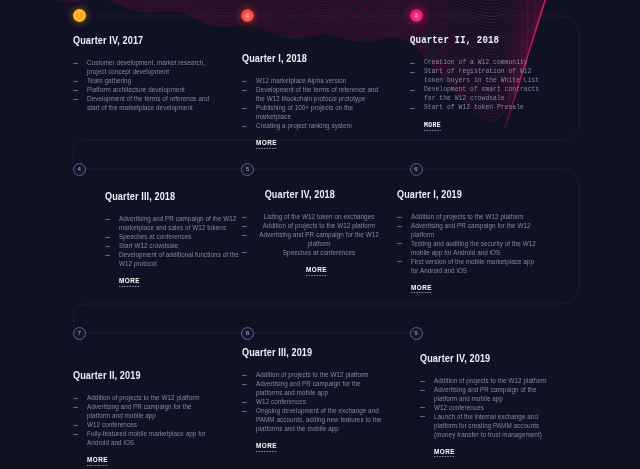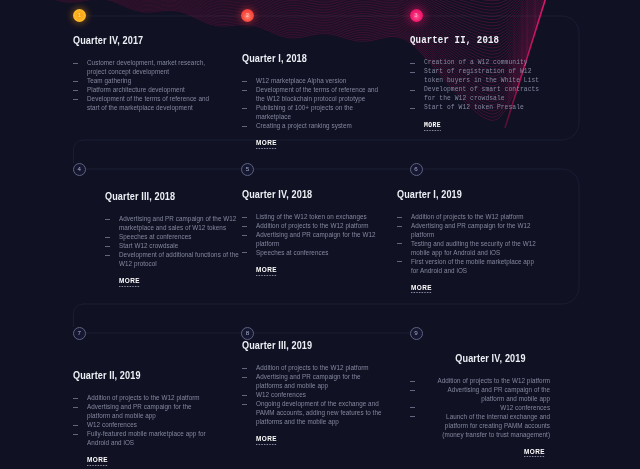--- a/index.html
+++ b/index.html
@@ -398,21 +398,21 @@
 <div class="card" style="left:73px; top:190px;margin-left:32px;">
   <div class="q-title">Quarter III, 2018</div>
   <ul class="items">
     <li><span class="dash"></span><span>Advertising and PR campaign of the W12 marketplace and sales of W12 tokens</span></li>
     <li><span class="dash"></span><span>Speeches at conferences</span></li>
     <li><span class="dash"></span><span>Start W12 crowdsale</span></li>
     <li><span class="dash"></span><span>Development of additional functions of the W12 protocol</span></li>
   </ul>
   <div class="more"><span>MORE</span><span class="dots"></span></div>
 </div>
-<div class="card" style="left:242px; top:187.8px;">
+<div class="card" style="left:242px; top:187.8px;text-align:center;">
   <div class="q-title">Quarter IV, 2018</div>
   <ul class="items">
     <li><span class="dash"></span><span>Listing of the W12 token on exchanges</span></li>
     <li><span class="dash"></span><span>Addition of projects to the W12 platform</span></li>
     <li><span class="dash"></span><span>Advertising and PR campaign for the W12 platform</span></li>
     <li><span class="dash"></span><span>Speeches at conferences</span></li>
   </ul>
   <div class="more"><span>MORE</span><span class="dots"></span></div>
 </div>
 <div class="card" style="left:397px; top:187.8px;">
@@ -437,31 +437,31 @@
 <div class="card" style="left:73px; top:369px;">
   <div class="q-title">Quarter II, 2019</div>
   <ul class="items">
     <li><span class="dash"></span><span>Addition of projects to the W12 platform</span></li>
     <li><span class="dash"></span><span>Advertising and PR campaign for the platform and mobile app</span></li>
     <li><span class="dash"></span><span>W12 conferences</span></li>
     <li><span class="dash"></span><span>Fully-featured mobile marketplace app for Android and iOS</span></li>
   </ul>
   <div class="more"><span>MORE</span><span class="dots"></span></div>
 </div>
-<div class="card" style="left:242px; top:339px;">
+<div class="card" style="left:242px; top:346px;">
   <div class="q-title">Quarter III, 2019</div>
   <ul class="items">
     <li><span class="dash"></span><span>Addition of projects to the W12 platform</span></li>
     <li><span class="dash"></span><span>Advertising and PR campaign for the platforms and mobile app</span></li>
     <li><span class="dash"></span><span>W12 conferences</span></li>
     <li><span class="dash"></span><span>Ongoing development of the exchange and PAMM accounts, adding new features to the platforms and the mobile app</span></li>
   </ul>
   <div class="more"><span>MORE</span><span class="dots"></span></div>
 </div>
-<div class="card" style="left:410px; top:351.8px;text-align:right;">
+<div class="card" style="left:420px; top:351.8px;">
   <div class="q-title">Quarter IV, 2019</div>
   <ul class="items">
     <li><span class="dash"></span><span>Addition of projects to the W12 platform</span></li>
     <li><span class="dash"></span><span>Advertising and PR campaign of the platform and mobile app</span></li>
     <li><span class="dash"></span><span>W12 conferences</span></li>
     <li><span class="dash"></span><span>Launch of the internal exchange and platform for creating PAMM accounts (money transfer to trust management)</span></li>
   </ul>
   <div class="more"><span>MORE</span><span class="dots"></span></div>
 </div>
 </div>

